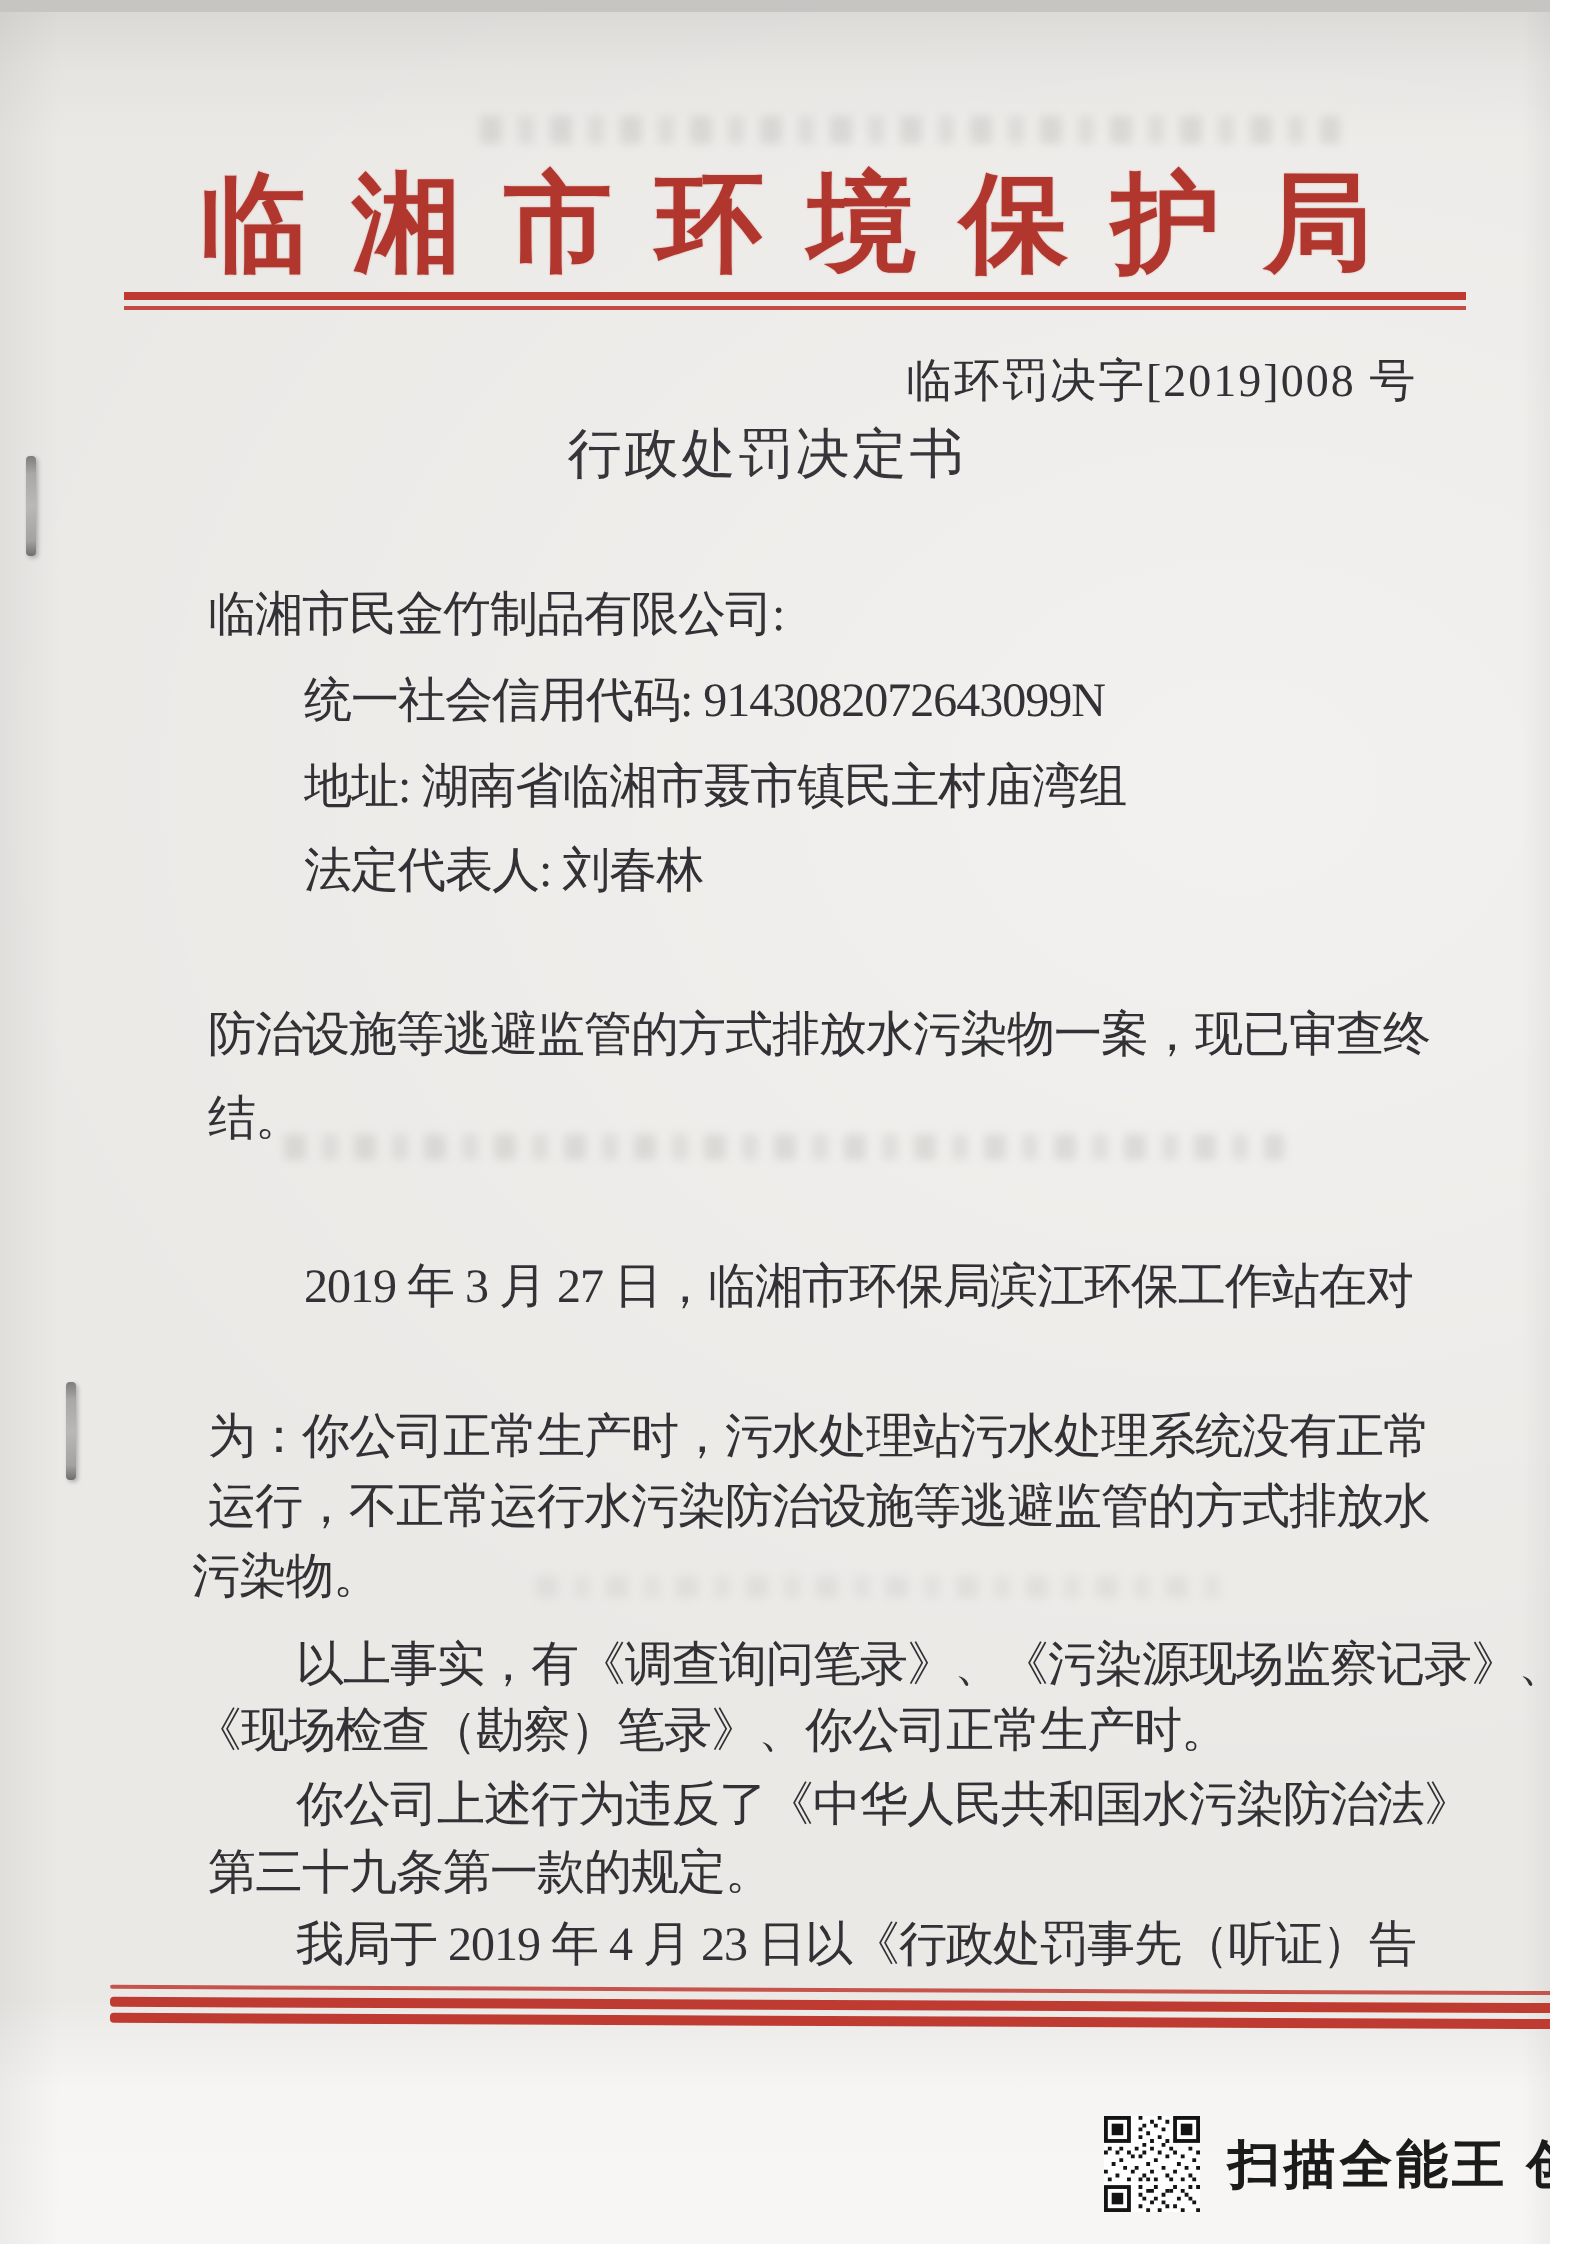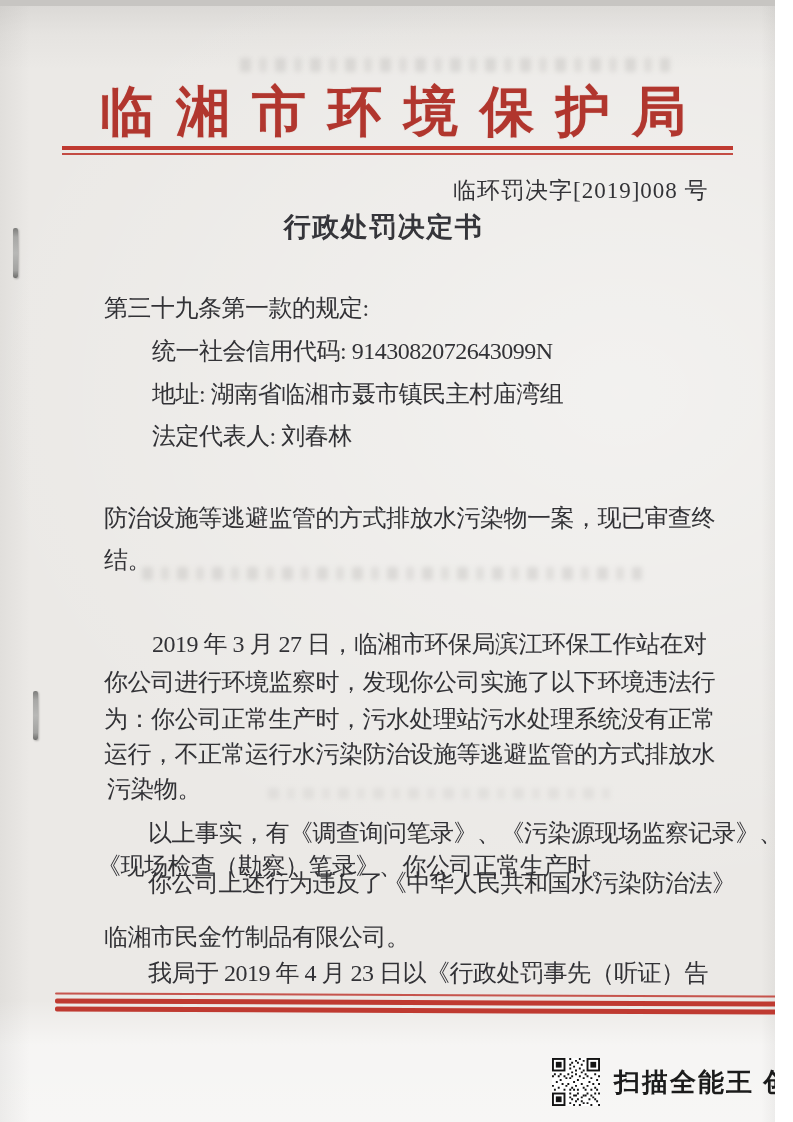--- a/index.html
+++ b/index.html
@@ -47,21 +47,21 @@
   .red-rule{position:absolute;left:62px;top:146px;width:671px;}
   .red-rule .thick{height:4px;background:var(--rule-red);}
   .red-rule .thin{height:2px;margin-top:3px;background:var(--rule-red);opacity:.9;}
 
   .doc-number{
     position:absolute;left:453px;top:175px;
     font-size:23px;letter-spacing:1px;color:var(--body-text);white-space:nowrap;
   }
   .doc-title{
     position:absolute;left:0;right:8px;top:209px;text-align:center;
-    font-size:27px;letter-spacing:1.5px;color:#35353a;font-weight:bold;
+    font-size:27px;letter-spacing:1.5px;color:#35353a;
   }
 
   .line{
     position:absolute;font-size:24px;line-height:30px;letter-spacing:-0.5px;
     color:var(--body-text);white-space:nowrap;
   }
   .line.bold{font-weight:700;color:#2b2b2f;}
 
   .bleed{
     position:absolute;pointer-events:none;filter:blur(2.5px);opacity:.30;
@@ -103,35 +103,34 @@
   <h1 class="agency-title">临湘市环境保护局</h1>
 
   <div class="red-rule">
     <div class="thick"></div>
     <div class="thin"></div>
   </div>
 
   <div class="doc-number">临环罚决字[2019]008 号</div>
   <div class="doc-title">行政处罚决定书</div>
 
-  <div class="line" style="left:104px;top:293px">第三十九条第一款的规定:</div>
+  <div class="line" style="left:104px;top:293px">临湘市民金竹制品有限公司:</div>
   <div class="line" style="left:152px;top:336px">统一社会信用代码: 9143082072643099N</div>
   <div class="line" style="left:152px;top:379px">地址: 湖南省临湘市聂市镇民主村庙湾组</div>
   <div class="line" style="left:152px;top:421px">法定代表人: 刘春林</div>
   <div class="line" style="left:104px;top:503px">防治设施等逃避监管的方式排放水污染物一案，现已审查终</div>
   <div class="line" style="left:104px;top:545px">结。</div>
   <div class="line" style="left:152px;top:629px">2019 年 3 月 27 日，临湘市环保局滨江环保工作站在对</div>
-  <div class="line" style="left:104px;top:667px">你公司进行环境监察时，发现你公司实施了以下环境违法行</div>
   <div class="line" style="left:104px;top:704px">为：你公司正常生产时，污水处理站污水处理系统没有正常</div>
   <div class="line" style="left:104px;top:739px">运行，不正常运行水污染防治设施等逃避监管的方式排放水</div>
-  <div class="line" style="left:107px;top:774px">污染物。</div>
+  <div class="line" style="left:96px;top:774px">污染物。</div>
   <div class="line" style="left:148px;top:818px">以上事实，有《调查询问笔录》、《污染源现场监察记录》、</div>
   <div class="line" style="left:97px;top:851px">《现场检查（勘察）笔录》、你公司正常生产时。</div>
-  <div class="line" style="left:148px;top:868px">你公司上述行为违反了《中华人民共和国水污染防治法》</div>
-  <div class="line" style="left:104px;top:922px">临湘市民金竹制品有限公司。</div>
+  <div class="line" style="left:148px;top:888px">你公司上述行为违反了《中华人民共和国水污染防治法》</div>
+  <div class="line" style="left:104px;top:922px">第三十九条第一款的规定。</div>
   <div class="line" style="left:148px;top:958px">我局于 2019 年 4 月 23 日以《行政处罚事先（听证）告</div>
 
   <div class="bottom-stripes">
     <div class="s1"></div>
     <div class="s2"></div>
     <div class="s3"></div>
   </div>
 
   <div class="watermark">
     <svg class="qr" viewBox="0 0 25 25" xmlns="http://www.w3.org/2000/svg">

